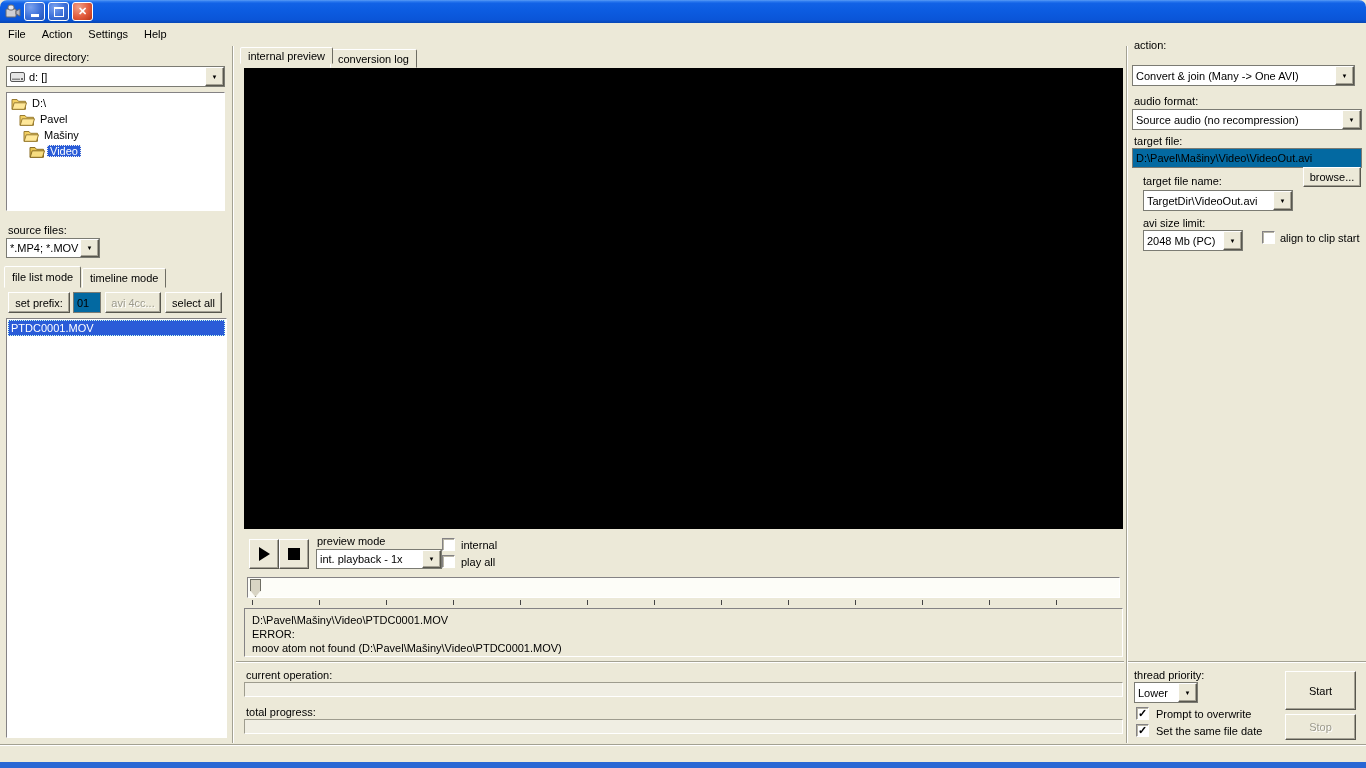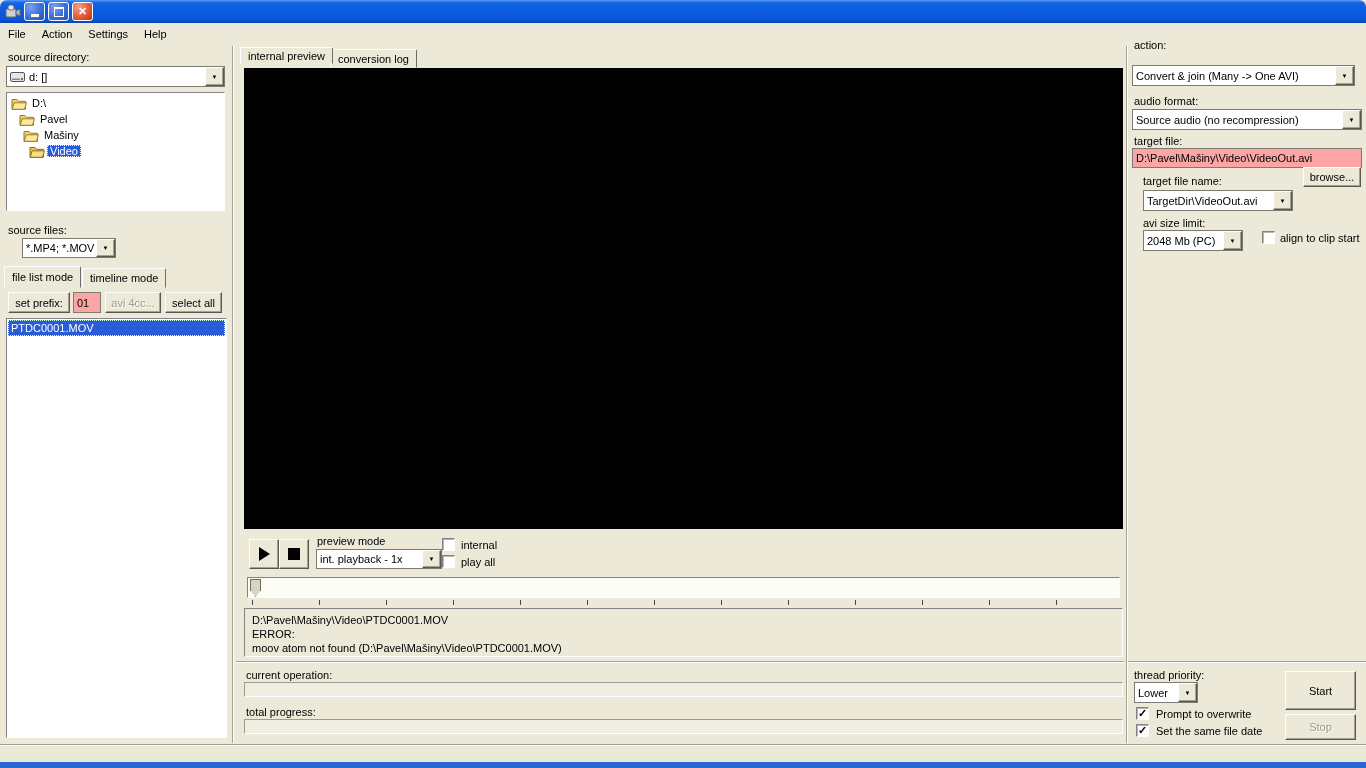--- a/index.html
+++ b/index.html
@@ -49,21 +49,21 @@
     position:absolute;background:#fff;box-sizing:border-box;
     border:1px solid #7b7b73;display:flex;align-items:stretch;
   }
   .combo .field{flex:1;display:flex;align-items:center;padding:0 3px;overflow:hidden;white-space:nowrap;}
   .combo .drop{
     width:17px;background:#ECE9D8;display:flex;align-items:center;justify-content:center;
     border:1px solid;border-color:#fff #58574e #58574e #fff;box-shadow:inset -1px -1px 0 #a5a295;
     font-size:6px;color:#000;
   }
   .textinput{
-    position:absolute;box-sizing:border-box;border:1px solid #7b7b73;background:#fca5a5;
+    position:absolute;box-sizing:border-box;border:1px solid #7b7b73;background:#0369a1;
     font-family:"Liberation Sans",sans-serif;font-size:11px;padding:0 3px;color:#000;
   }
   .checkbox{
     position:absolute;width:13px;height:13px;box-sizing:border-box;background:#fff;
     border:1px solid;border-color:#848284 #fff #fff #848284;box-shadow:inset 1px 1px 0 #b9b6a7;
     display:flex;align-items:center;justify-content:center;
     font-size:11px;font-weight:bold;line-height:1;
   }
   .groove-h{position:absolute;height:0;border-top:1px solid #a3a192;border-bottom:1px solid #fff;}
   .groove-v{position:absolute;width:0;border-left:1px solid #a3a192;border-right:1px solid #fff;}
@@ -182,21 +182,21 @@
     <svg class="folder-icon" viewBox="0 0 16 13">
         <path d="M1 2.5h5l1.5 1.8h7v8H1z" fill="#e8c44f" stroke="#8a6d23"></path>
         <path d="M3.2 5.8h12.3l-2 6.5H1.2z" fill="#f7dd80" stroke="#8a6d23"></path>
       </svg>
     <span class="tlabel">Video</span>
   </div>
 </div>
 
 <span class="lbl" style="left:8px;top:224px;">source files:</span>
 
-<div class="combo" style="left:22px;top:238px;width:94px;height:20px;">
+<div class="combo" style="left:6px;top:238px;width:94px;height:20px;">
   <span class="field">*.MP4; *.MOV</span>
   <span class="drop">▼</span>
 </div>
 
 <div class="tab" style="left:4px;top:266px;height:22px;z-index:2;">file list mode</div>
 <div class="tab" style="left:82px;top:268px;height:20px;">timeline mode</div>
 
 <div class="btn3d" style="left:8px;top:292px;width:62px;height:21px;">set prefix:</div>
 <input class="textinput" style="left: 73px; top: 292px; width: 28px; height: 21px;" value="01">
 <div class="btn3d disabled" style="left:105px;top:292px;width:56px;height:21px;">avi 4cc...</div>

